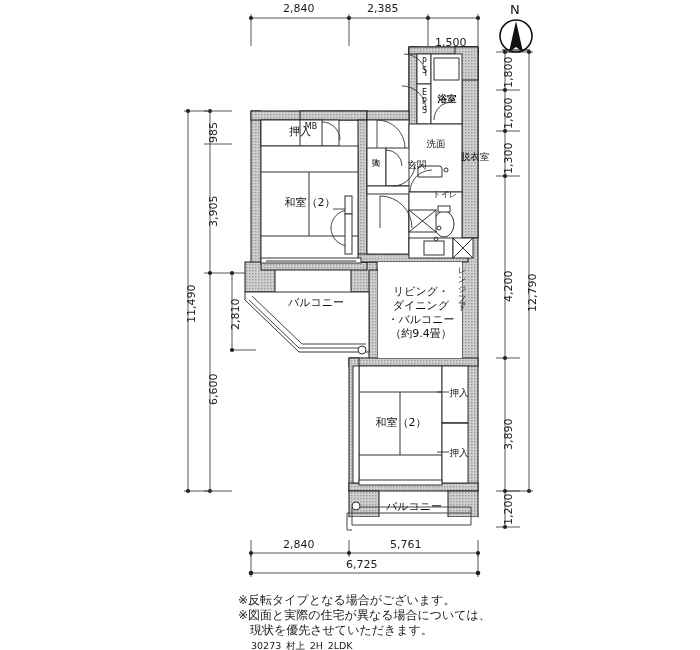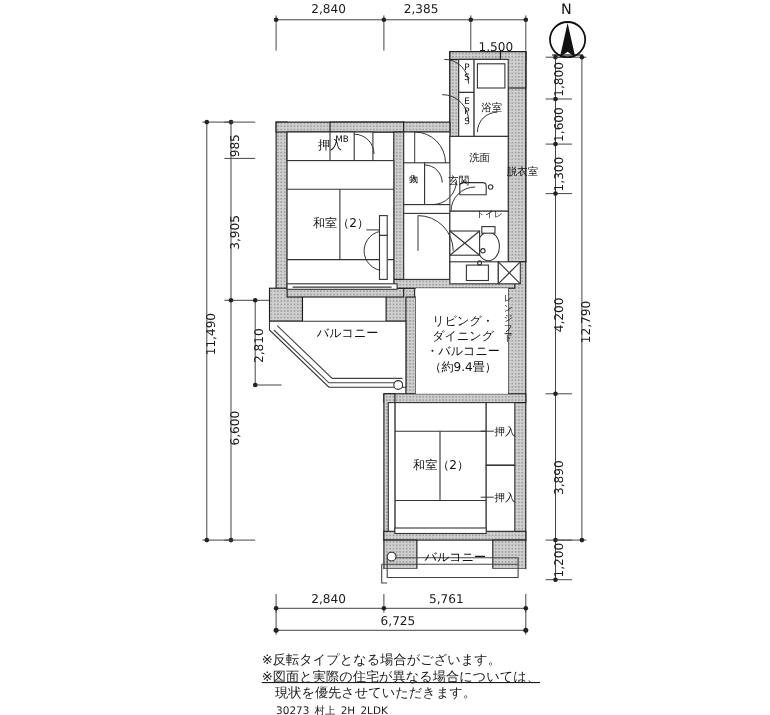--- a/index.html
+++ b/index.html
@@ -370,21 +370,21 @@
 <div class="compass-n" style="left:510px; top:2px;">N</div>
 
 <div class="roomtxt" style="left:269px; top:125px; width:62px;">押入</div>
 <div class="roomtxt tiny" style="left:303px; top:122px; width:16px;">MB</div>
 
 <div class="roomtxt" style="left:272px; top:196px; width:76px;">和室（2）</div>
 
 <div class="roomtxt tiny vcol" style="left:419px; top:57px;">PS</div>
 <div class="roomtxt tiny vcol" style="left:419px; top:88px;">EPS</div>
 
-<div class="roomtxt small" style="left:433px; top:92px; width:28px;">浴室</div>
+<div class="roomtxt small" style="left:433px; top:92px; width:28px;font-weight:bold;">浴室</div>
 
 <div class="roomtxt small" style="left:414px; top:137px; width:44px;">洗面</div>
 <div class="roomtxt small" style="left:428px; top:150px; width:44px;margin-left:25px;">脱衣室</div>
 
 <div class="roomtxt tiny" style="left:429px; top:190px; width:32px;">トイレ</div>
 
 <div class="roomtxt small" style="left:398px; top:158px; width:38px;text-align:center;">玄関</div>
 <div class="roomtxt tiny vcol" style="left:370px; top:152px;">物入</div>
 
 <div class="roomtxt tiny vcol" style="left:456px; top:262px;">レンジフード</div>
@@ -396,15 +396,15 @@
 
 <div class="roomtxt" style="left:276px; top:296px; width:80px;">バルコニー</div>
 
 <div class="roomtxt" style="left:363px; top:416px; width:76px;">和室（2）</div>
 <div class="roomtxt small" style="left:446px; top:386px; width:26px;">押入</div>
 <div class="roomtxt small" style="left:446px; top:446px; width:26px;">押入</div>
 
 <div class="roomtxt" style="left:374px; top:500px; width:80px;">バルコニー</div>
 
 <div class="footer" style="left:238px; top:593px;">※反転タイプとなる場合がございます。</div>
-<div class="footer" style="left:238px; top:608px;text-decoration:underline;">※図面と実際の住宅が異なる場合については、</div>
+<div class="footer" style="left:238px; top:608px;">※図面と実際の住宅が異なる場合については、</div>
 <div class="footer" style="left:238px; top:623px;">　現状を優先させていただきます。</div>
 <div class="footcode" style="left:251px; top:640px;">30273_村上_2H_2LDK</div>
 
 </body></html>

